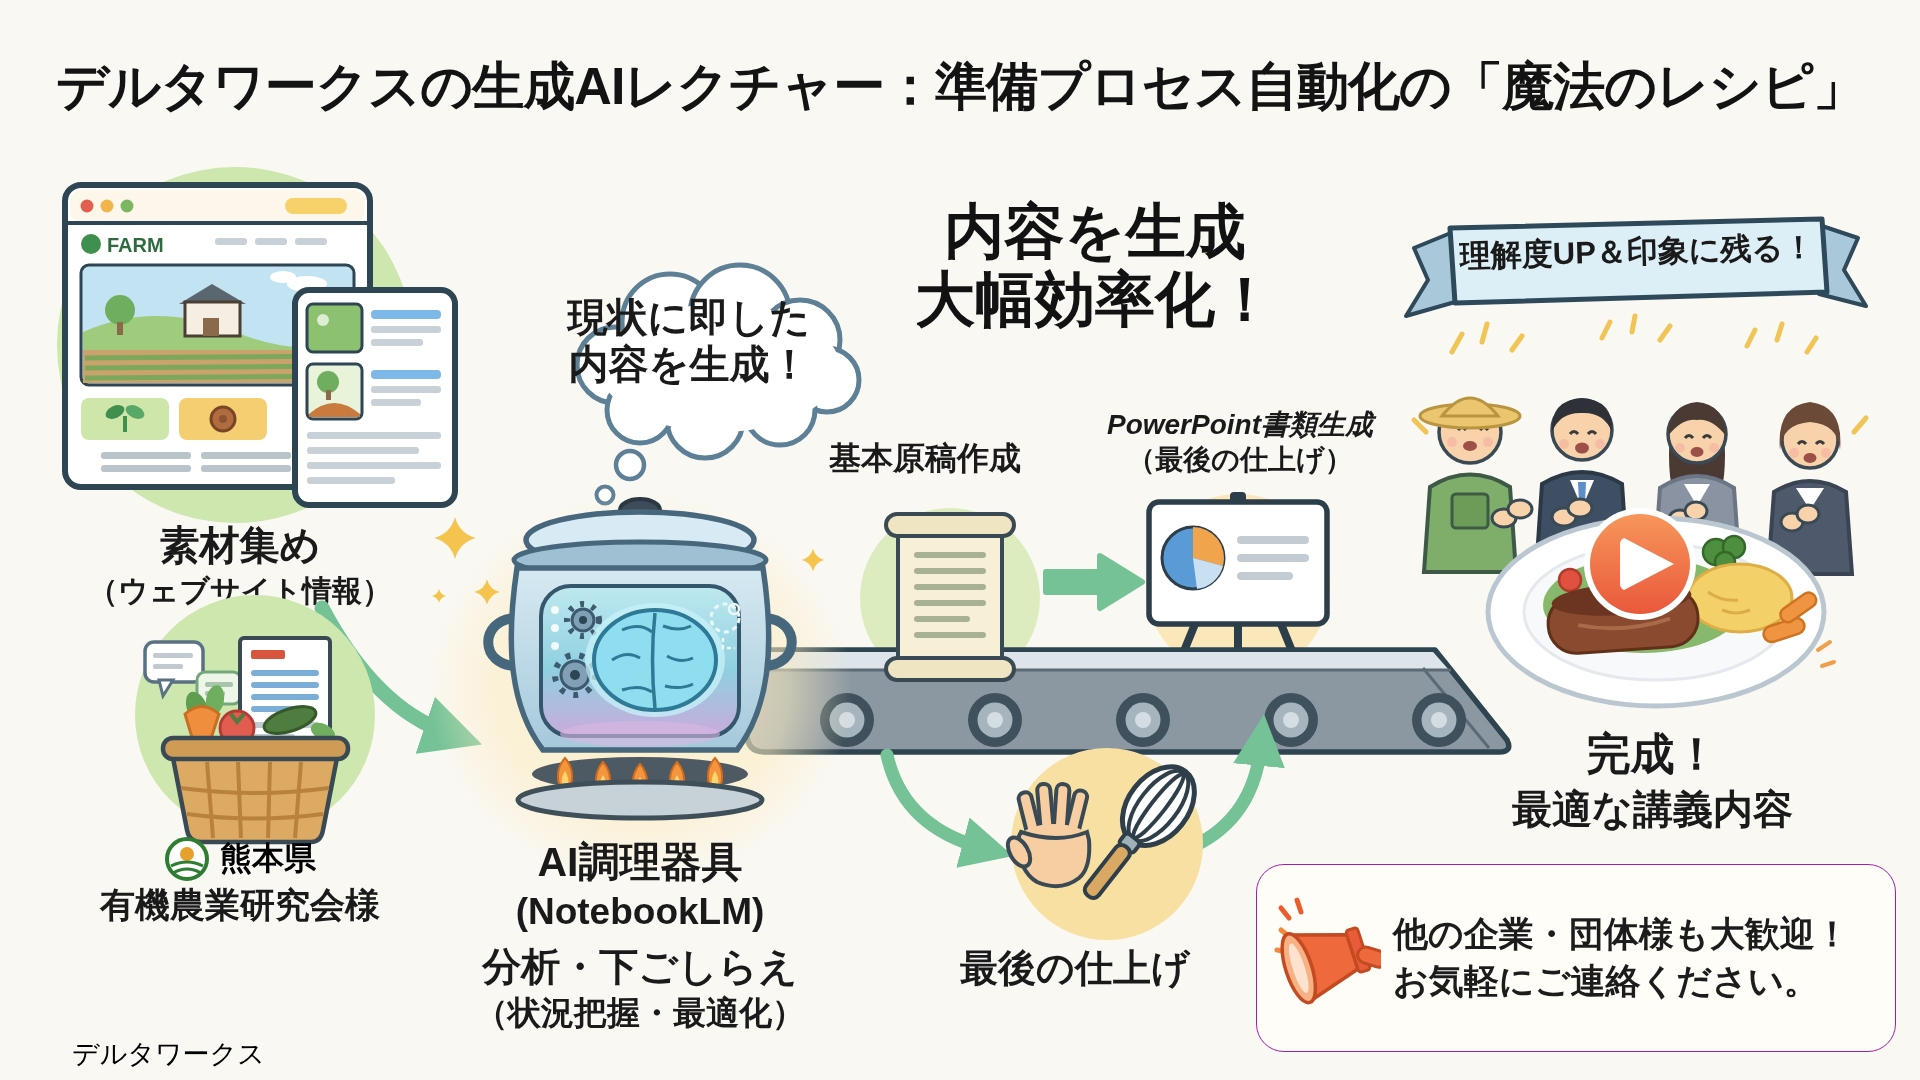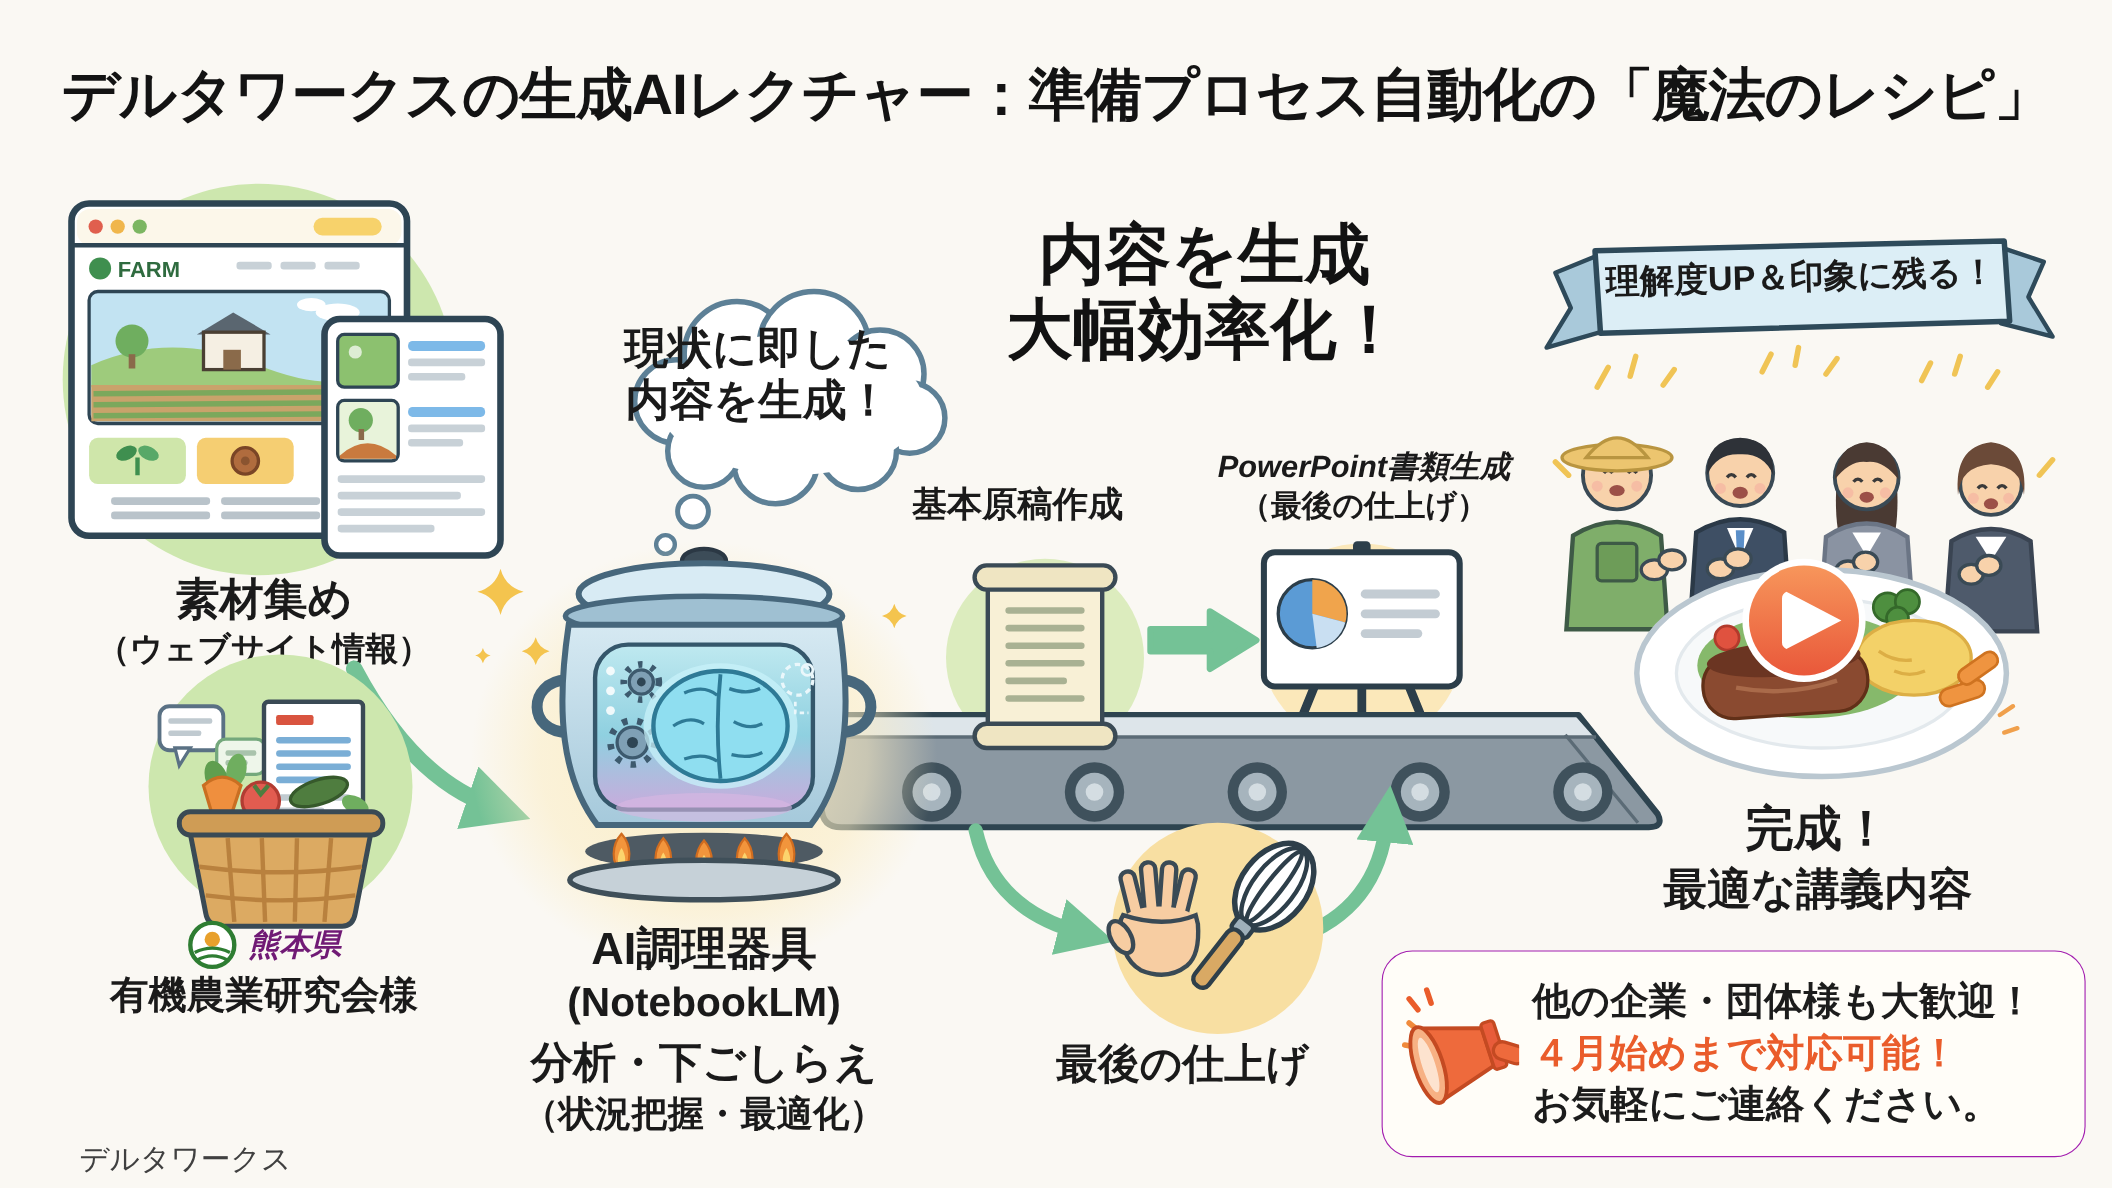--- a/index.html
+++ b/index.html
@@ -6,21 +6,21 @@
   html,body { width:1920px; height:1080px; }
   body { font-family:"Liberation Sans","DejaVu Sans",sans-serif; background:#faf8f3; overflow:hidden; }
   .canvas { position:relative; width:1920px; height:1080px; background:#faf8f3; }
   .abs { position:absolute; }
   .lbl { font-weight:900; color:#1a1a1a; text-align:center; line-height:1.18; white-space:nowrap; }
   .title { left:0; top:52px; width:1920px; text-align:center; font-size:52px; font-weight:900; color:#131313; letter-spacing:-1px; }
   .src-label { left:60px; top:522px; width:360px; }
   .src-label .l1 { font-size:40px; }
   .src-label .l2 { font-size:30px; margin-top:4px; }
   .kuma-row { left:55px; top:836px; width:370px; display:flex; justify-content:center; align-items:center; gap:10px; }
-  .kuma-row span { font-size:28px; font-weight:900; color:#701a75; white-space:nowrap;font-style:italic; }
+  .kuma-row span { font-size:32px; font-weight:900; color:#000000; white-space:nowrap; }
   .org-label { left:40px; top:884px; width:400px; font-size:35px; }
   .bubble-text { left:554px; top:294px; width:270px; font-size:40px; }
   .headline { left:880px; top:198px; width:430px; font-size:60px; line-height:1.14; color:#121212; }
   .draft-label { left:770px; top:440px; width:310px; font-size:32px; }
   .ppt-label { left:1060px; top:408px; width:360px; }
   .ppt-label .l1 { font-size:28px;font-style:italic; }
   .ppt-label .l2 { font-size:28px; margin-top:2px; }
   .pot-label { left:400px; top:838px; width:480px; }
   .pot-label .l1 { font-size:41px; }
   .pot-label .l2 { font-size:37px; margin-top:4px; }
@@ -30,21 +30,21 @@
   .finish-label .l1 { font-size:38px; }
   .finish-label .l2 { font-size:34px; margin-top:5px; }
   .banner-text { left:1452px; top:234px; width:370px; font-size:31px; transform:rotate(-1.5deg); }
   .done-label { left:1460px; top:728px; width:385px; }
   .done-label .l1 { font-size:44px; }
   .done-label .l2 { font-size:40px; margin-top:6px; }
   .cta-box { left:1256px; top:864px; width:640px; height:188px; border:1px solid #a21caf; border-radius:28px;
              background:#fffdf8; display:flex; align-items:center; padding:0 18px 0 16px; gap:12px; }
   .cta-text div { font-size:35px; font-weight:900; color:#1c1c1c; line-height:1.34; white-space:nowrap; }
   .cta-text .hl { color:#ea5c2b; }
-  .watermark { left:72px; top:1036px; font-size:27px; color:#404040; font-weight:500; }
+  .watermark { left:72px; top:1036px; font-size:27px; color:#000000; font-weight:500; }
 </style>
 </head>
 <body>
 
 <div class="canvas">
 
   <div class="abs title">デルタワークスの生成AIレクチャー：準備プロセス自動化の「魔法のレシピ」</div>
 
   <svg class="abs" style="left:45px;top:160px" width="480" height="370" viewBox="0 0 480 370">
     <circle cx="190" cy="185" r="178" fill="#cde7ae"></circle>
@@ -550,20 +550,19 @@
       <g transform="rotate(-18 54 64)">
         <path d="M 24 30 L 80 48 L 80 84 L 24 100 Z" fill="#ee6a3c" stroke="#c44a22" stroke-width="3.5" stroke-linejoin="round"></path>
         <ellipse cx="24" cy="65" rx="13" ry="36" fill="#f7b184" stroke="#c44a22" stroke-width="3.5"></ellipse>
         <ellipse cx="24" cy="65" rx="6" ry="26" fill="#fde3cf"></ellipse>
         <rect x="80" y="44" width="12" height="44" rx="3" fill="#e85c3a" stroke="#c44a22" stroke-width="3"></rect>
         <rect x="84" y="64" width="30" height="16" rx="8" fill="#ee6a3c" stroke="#c44a22" stroke-width="3" transform="rotate(35 90 72)"></rect>
       </g>
     </svg>
     <div class="cta-text">
       <div>他の企業・団体様も大歓迎！</div>
-      <div class="hl">４月始めまで対応可能！</div>
       <div>お気軽にご連絡ください。</div>
     </div>
   </div>
 
   <div class="abs watermark">デルタワークス</div>
 
 </div>
 
 </body></html>

